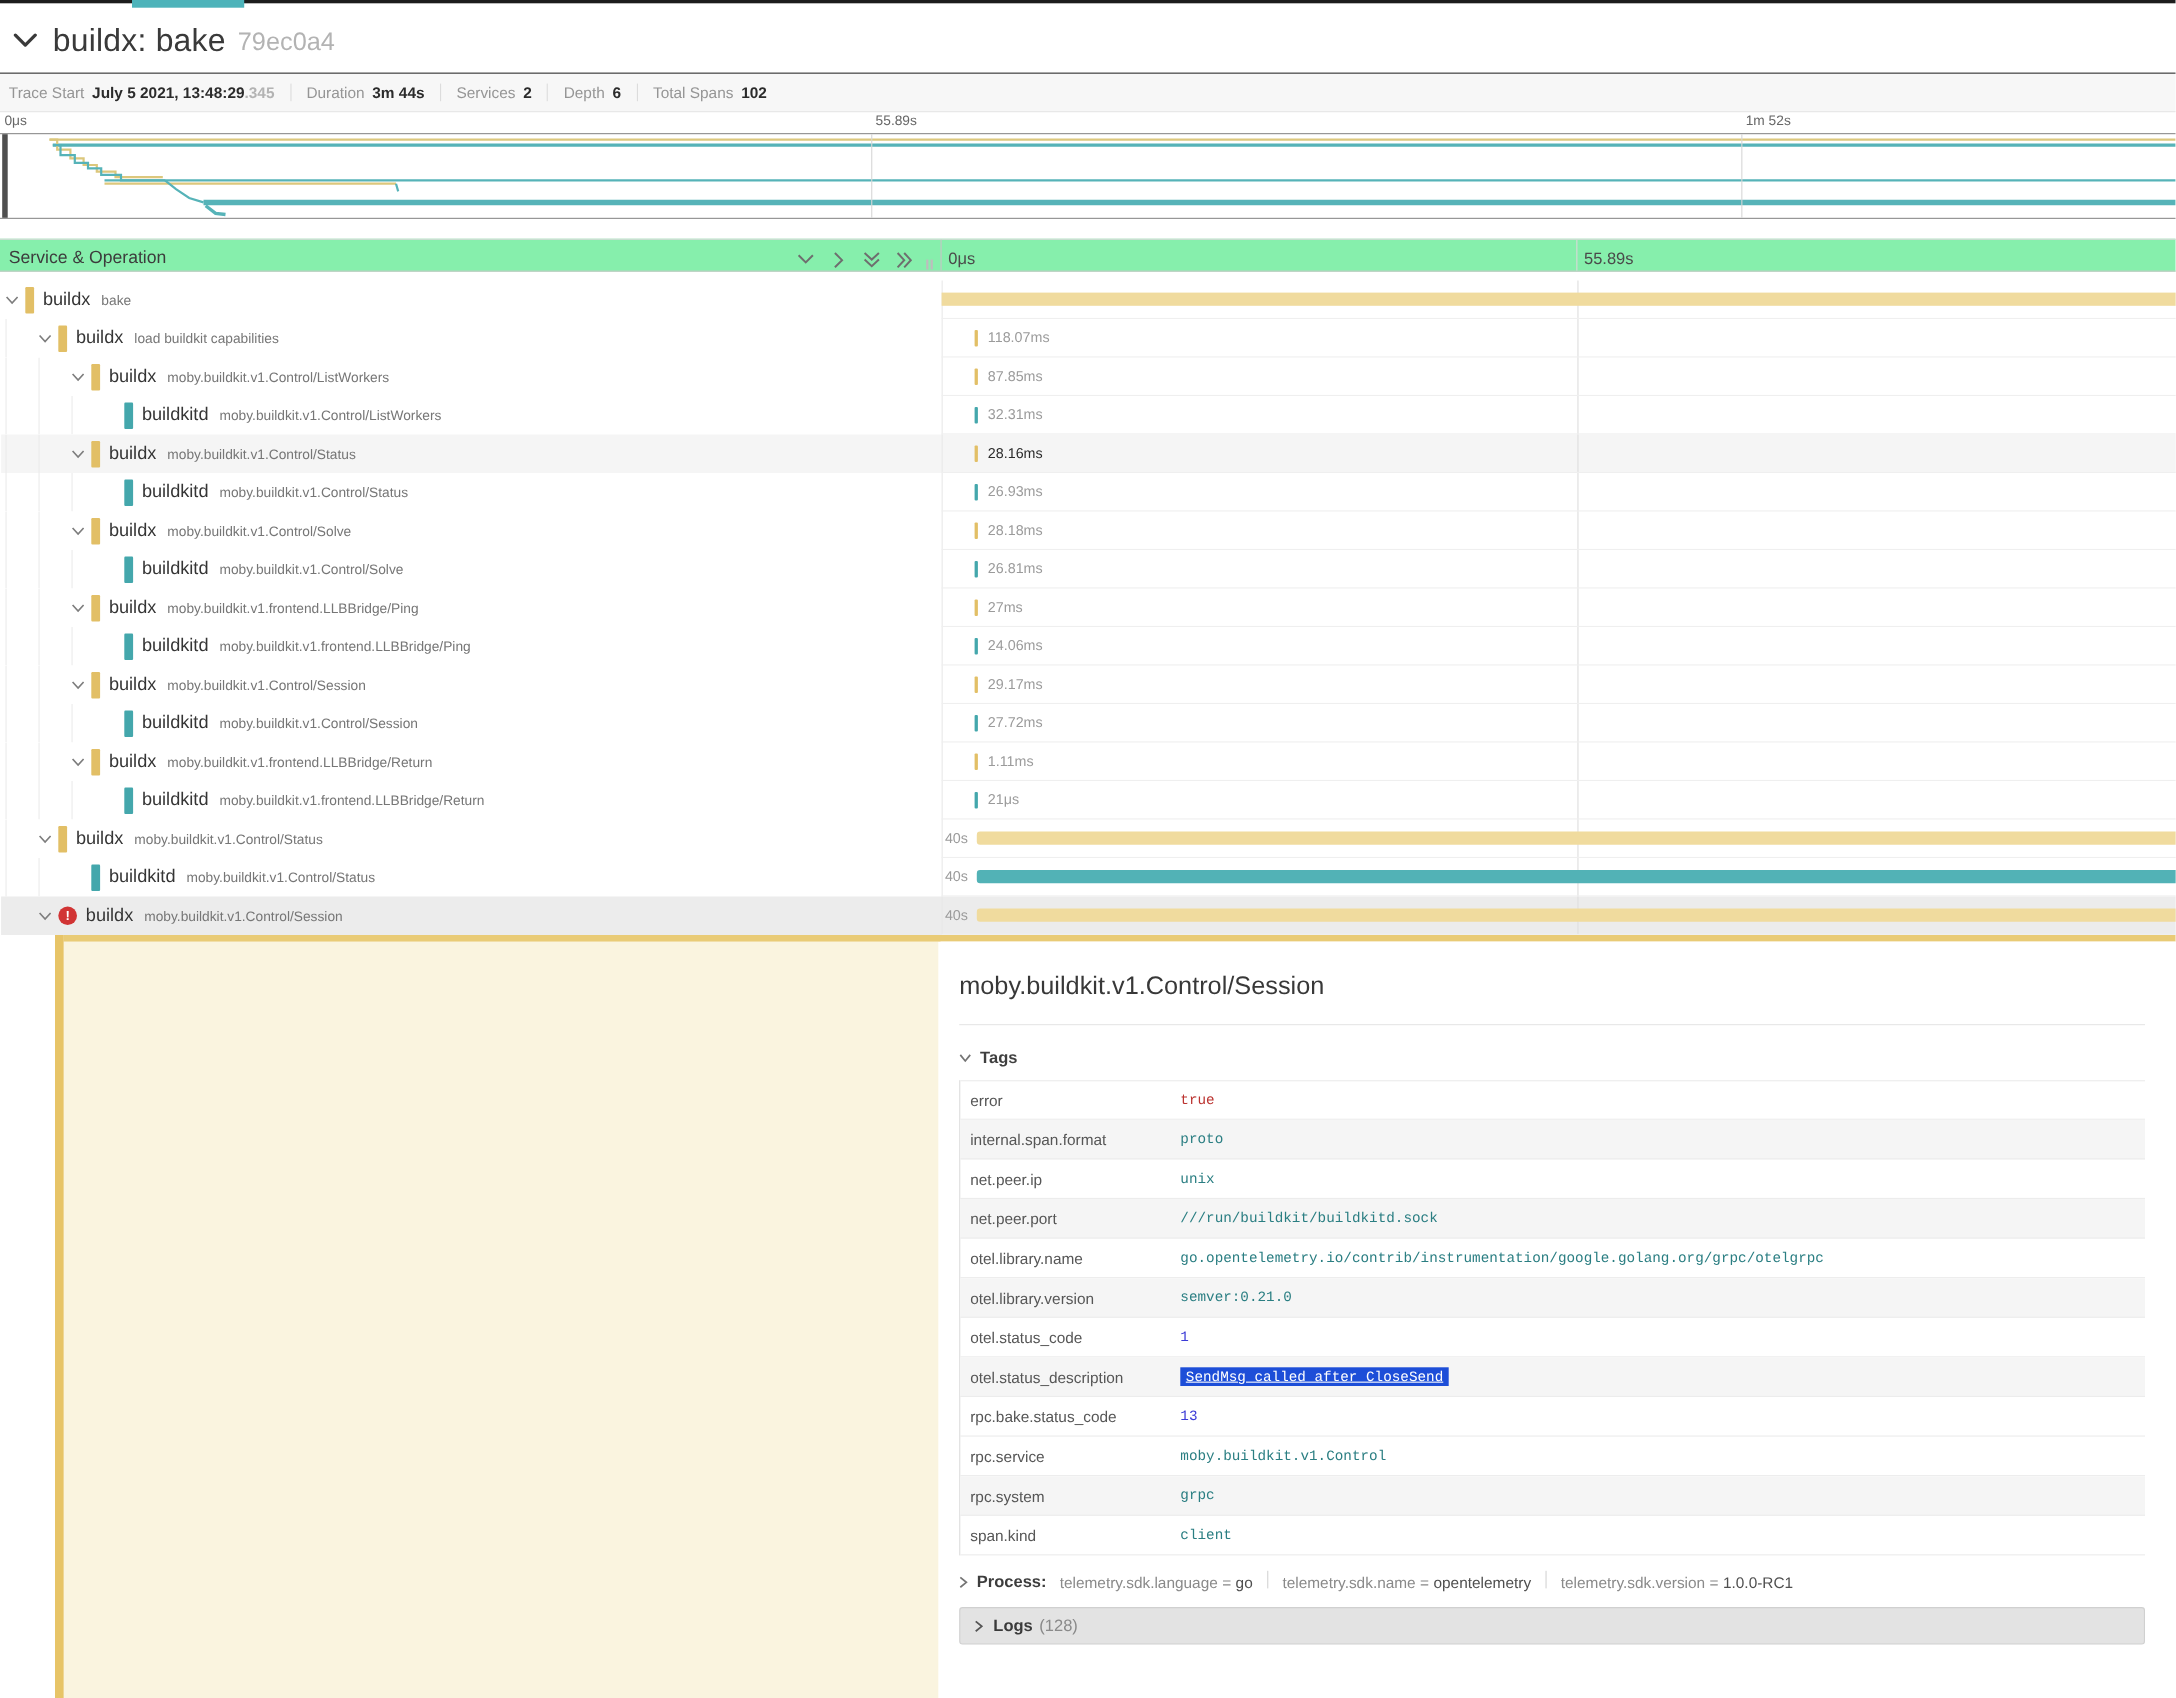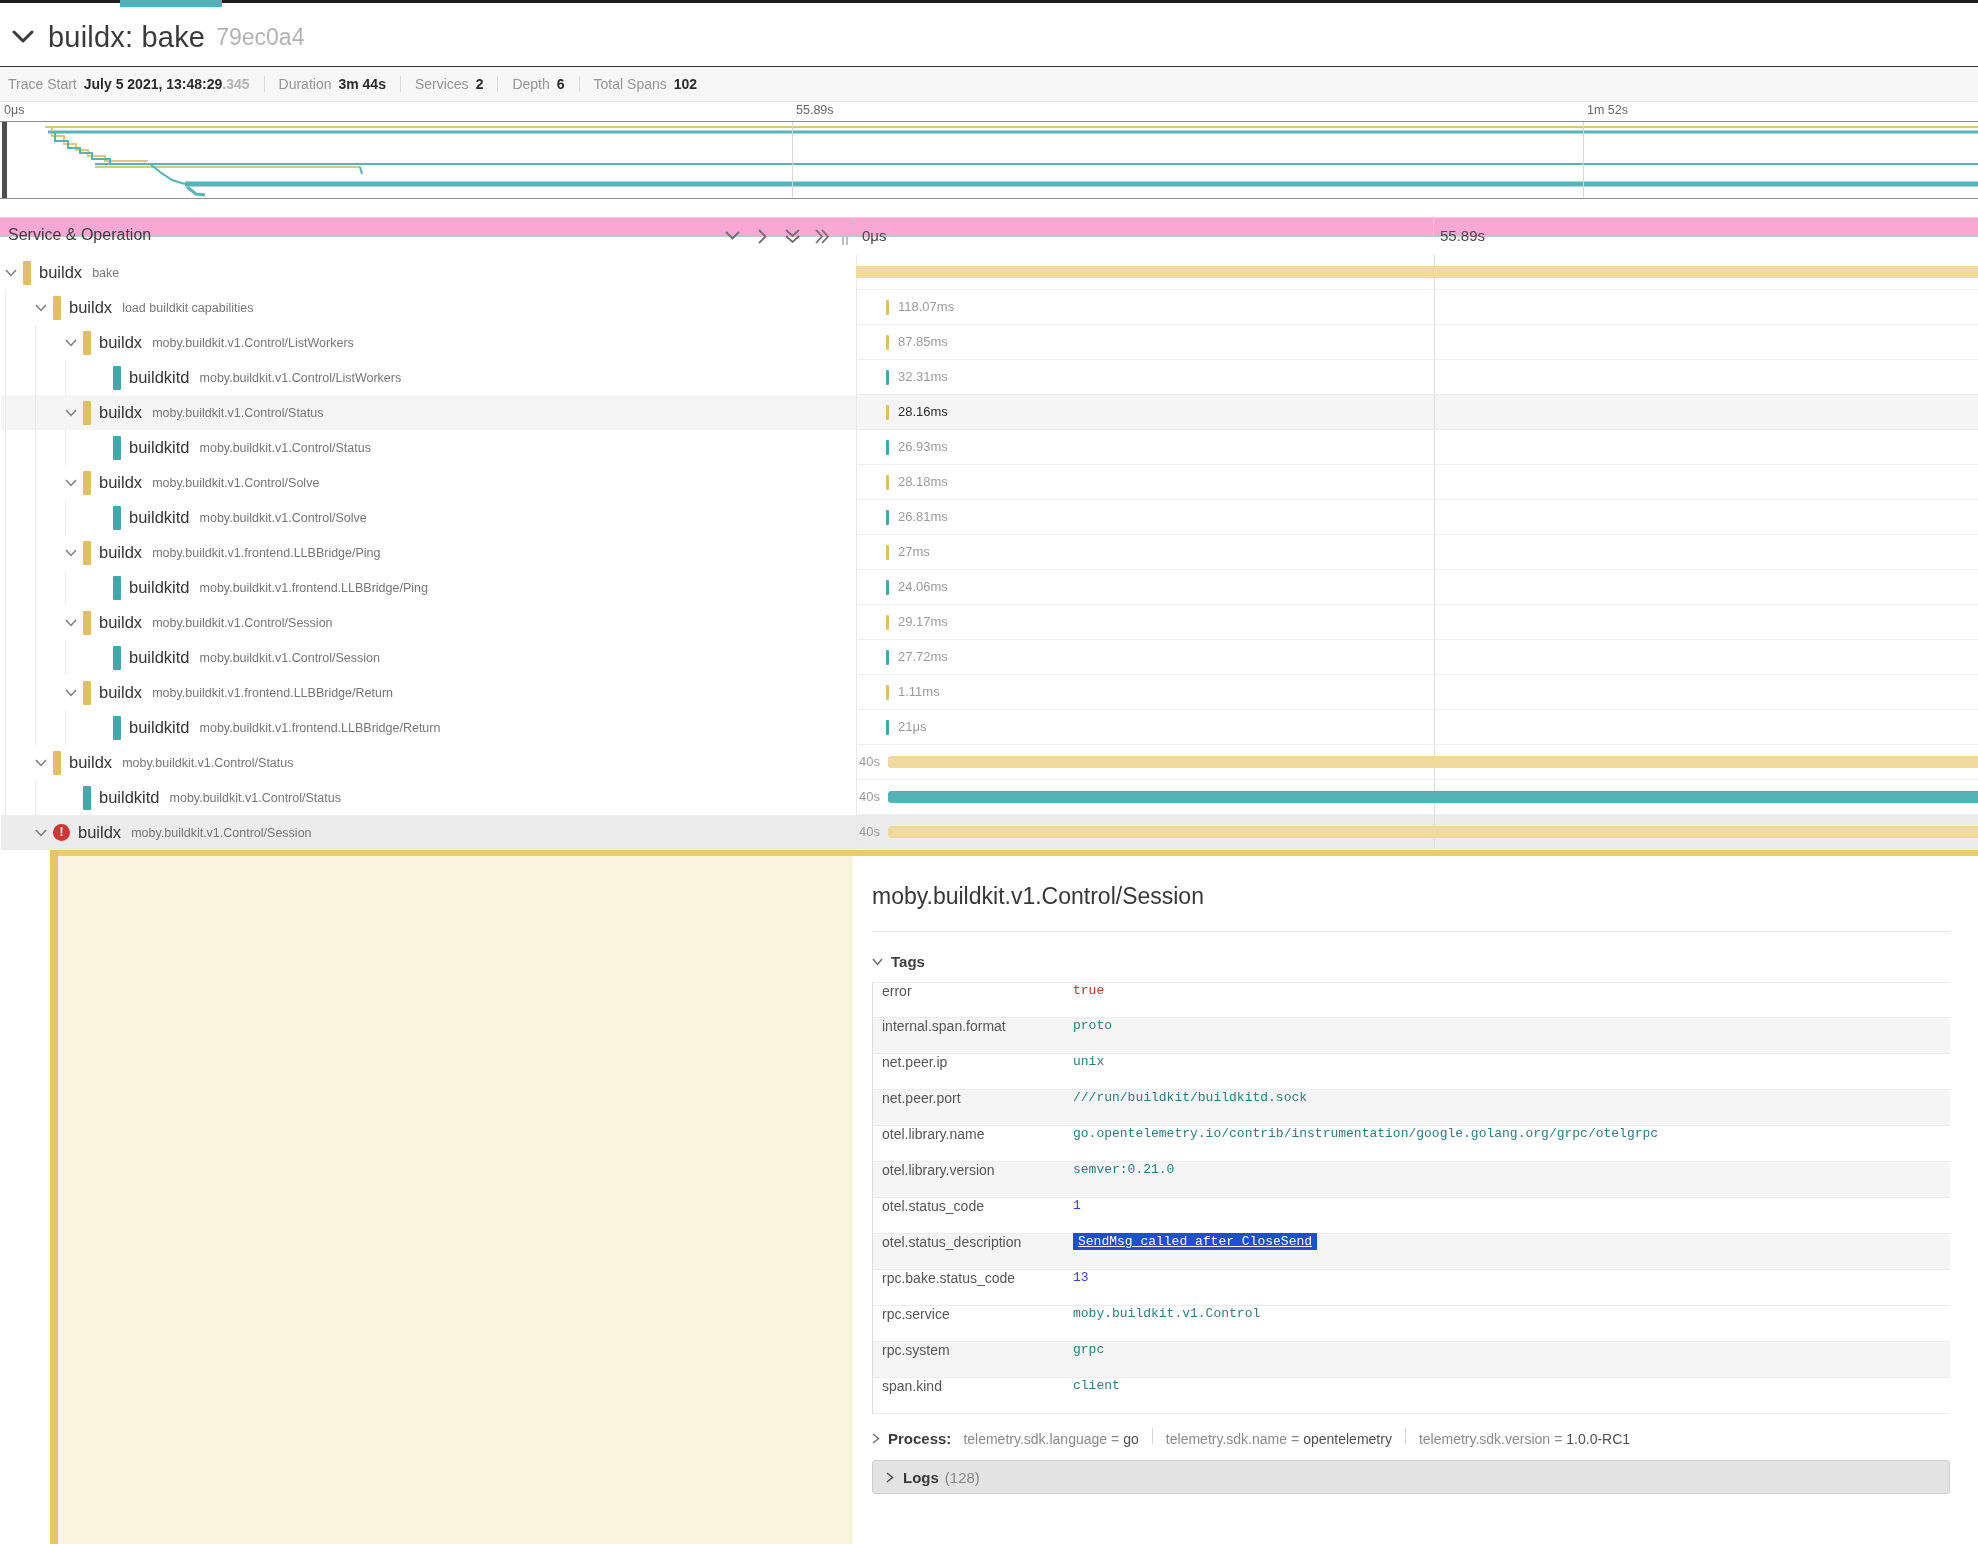--- a/index.html
+++ b/index.html
@@ -26,21 +26,21 @@
   #meta-bar .m-muted { color:#b3b3b3; font-weight:bold; }
   #meta-bar .m-sep { width:1px; height:16px; background:#dcdcdc; margin:0 14px; }
   
   #minimap-labels { position:absolute; left:0; top:103px; width:100%; height:18px; }
   #minimap-labels span { position:absolute; top:0; font-size:12.5px; color:#666; }
   #minimap { position:absolute; left:0; top:121px; width:1978px; height:78px; background:#fff;
     border-top:1px solid #8c8c8c; border-bottom:1px solid #8c8c8c; }
   #minimap .tickline { position:absolute; top:0; bottom:0; width:1px; background:#d6d6d6; }
   #minimap .vhandle { position:absolute; left:2px; top:0; bottom:0; width:5px; background:#4f4f4f; }
   
-  #grid-header { position:absolute; left:0; top:217px; width:1978px; height:20px; background:#f9a8d4;
+  #grid-header { position:absolute; left:0; top:217px; width:1978px; height:30px; background:#86efac;
     border-top:1px solid #dadada; border-bottom:1px solid #c8c8c8; }
   #grid-header .gh-title { position:absolute; left:8px; top:8px; font-size:16px; color:#3c3c3c; }
   #grid-header .gh-controls { position:absolute; left:724px; top:10px; display:flex; gap:13px; align-items:center; }
   #grid-header .gh-controls .ctl { width:17px; height:17px; display:flex; align-items:center; justify-content:center; cursor:pointer; }
   #grid-header .grip { position:absolute; left:842px; top:18px; display:flex; gap:2px; }
   #grid-header .grip i { display:block; width:2px; height:9px; background:#bdbdbd; }
   #grid-header .gh-div1 { position:absolute; left:855px; top:0; bottom:0; width:1px; background:#c6c6c6; }
   #grid-header .gh-div2 { position:absolute; left:1433px; top:0; bottom:0; width:1px; background:#d9d9d9; }
   #grid-header .tick0 { position:absolute; left:862px; top:9px; font-size:15px; color:#4a4a4a; }
   #grid-header .tick1 { position:absolute; left:1440px; top:9px; font-size:15px; color:#4a4a4a; }
@@ -72,21 +72,21 @@
   #detail { position:absolute; left:0; top:850px; width:1978px; height:694px; background:#fff; }
   #detail .accent-h { position:absolute; left:58px; right:0; top:0; height:6px; background:#e9cb76; }
   #detail .accent-v { position:absolute; left:50px; top:0; bottom:0; width:8px; background:#e7c467; }
   #detail .beige { position:absolute; left:58px; top:6px; bottom:0; width:795px; background:#faf4df; }
   #detail .panel { position:absolute; left:855px; right:0; top:6px; bottom:0; background:#fff; padding:0 28px 0 17px; }
   .panel h2 { margin-top:27px; font-size:23px; font-weight:400; color:#383838; }
   .panel .hr { margin-top:21px; border-top:1px solid #e6e6e6; }
   .tags-head { margin-top:21px; display:flex; align-items:center; cursor:pointer; }
   .tags-head .tg-label { font-size:15px; font-weight:bold; color:#3f3f3f; margin-left:8px; }
   #tag-table { margin-top:12px; border-left:1px solid #dcdcdc; }
-  .tag-row { display:flex; height:36px; border-bottom:1px solid #ececec; }
+  .tag-row { display:flex; height:36px; align-items:center; border-bottom:1px solid #ececec; }
   .tag-row:first-child { border-top:1px solid #ececec; }
   .tag-row.alt { background:#f5f5f5; }
   .tag-key { width:200px; flex:none; padding-left:9px; font-size:14px; color:#565656; }
   .tag-val { font-family:"Liberation Mono", monospace; font-size:13px; }
   .tv-teal { color:#2a7e82; }
   .tv-red { color:#bb3330; }
   .tv-blue { color:#3b3bd6; }
   .tv-highlight { background:#1d4ed8; color:#fff; padding:1px 5px; text-decoration:underline; }
   #process-row { margin-top:14px; display:flex; align-items:center; white-space:nowrap; }
   #process-row .p-label { font-size:15px; font-weight:bold; color:#3d3d3d; margin-left:8px; margin-right:12px; }

